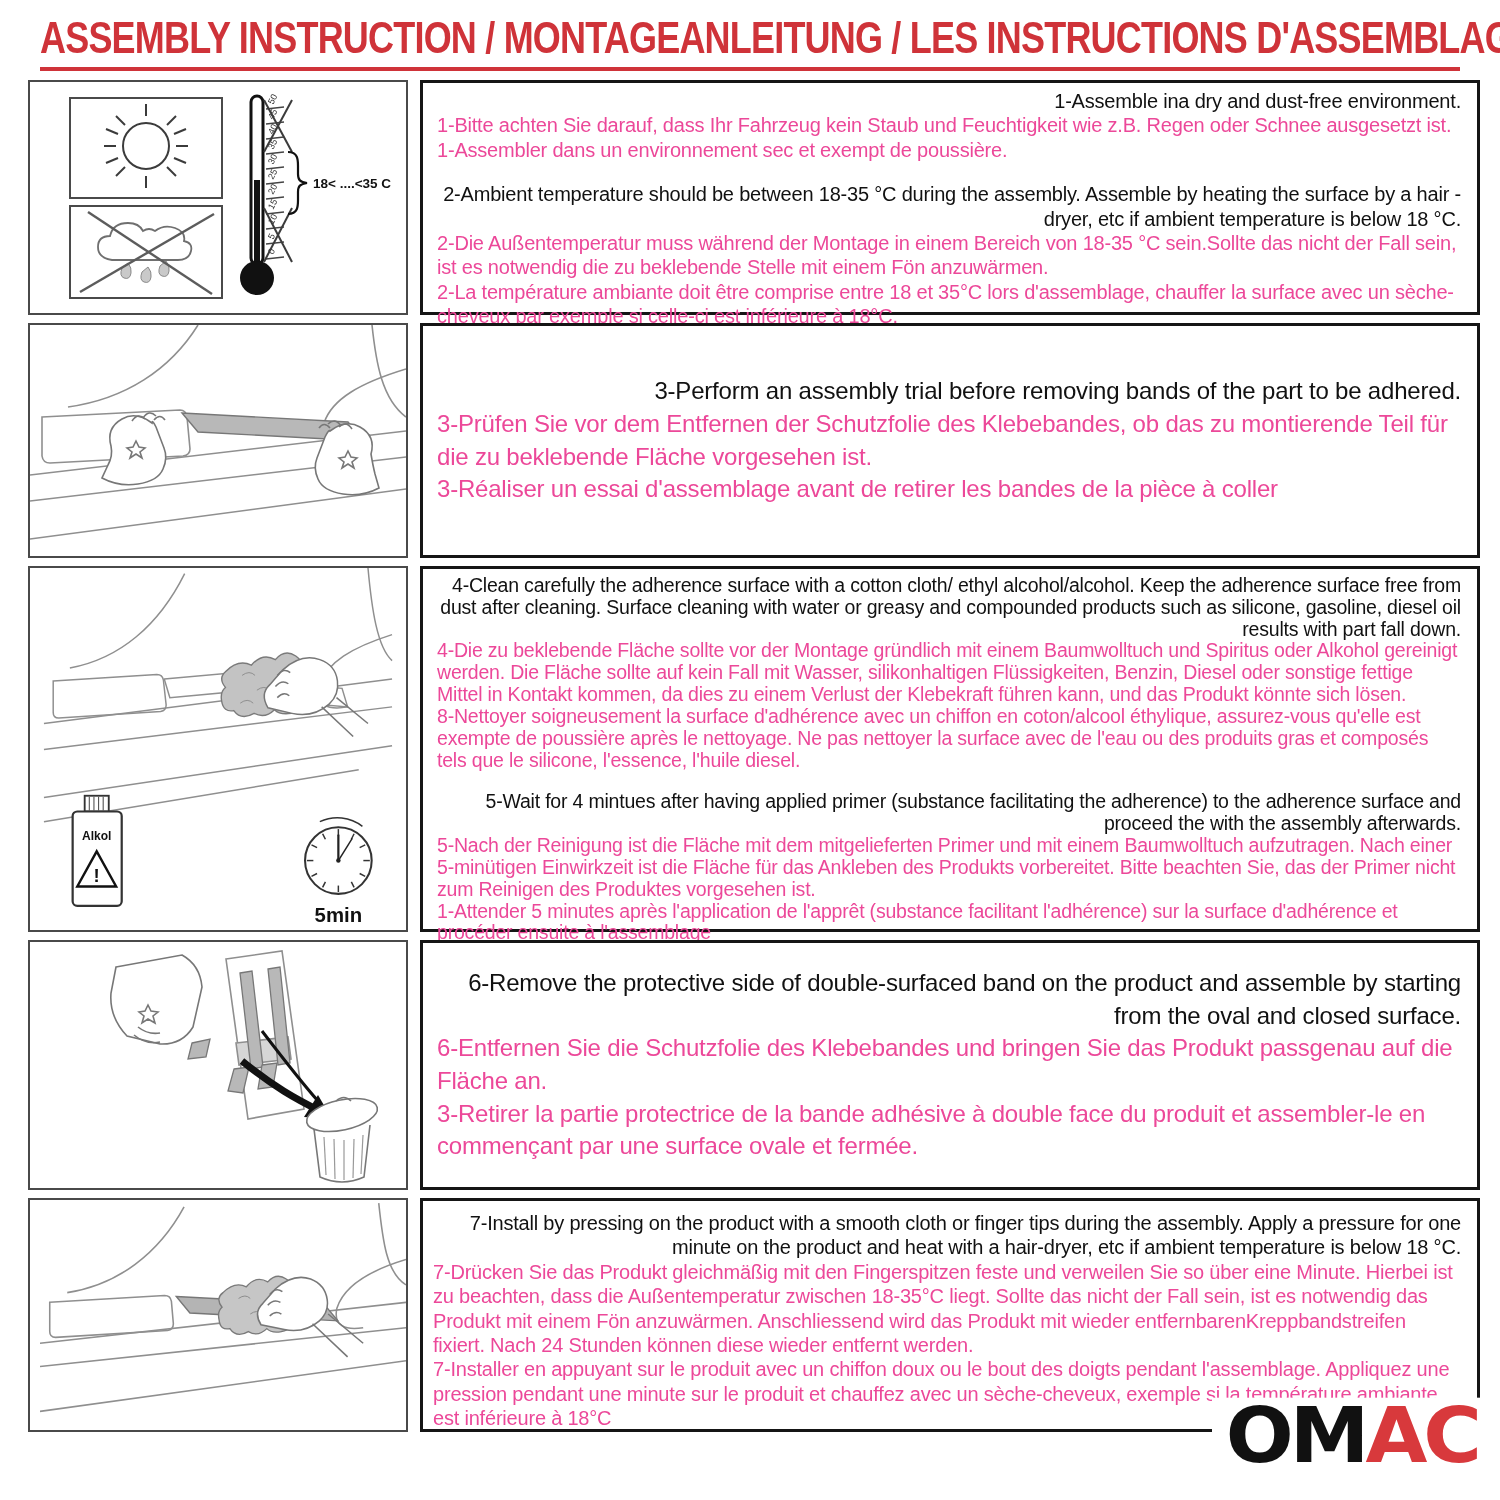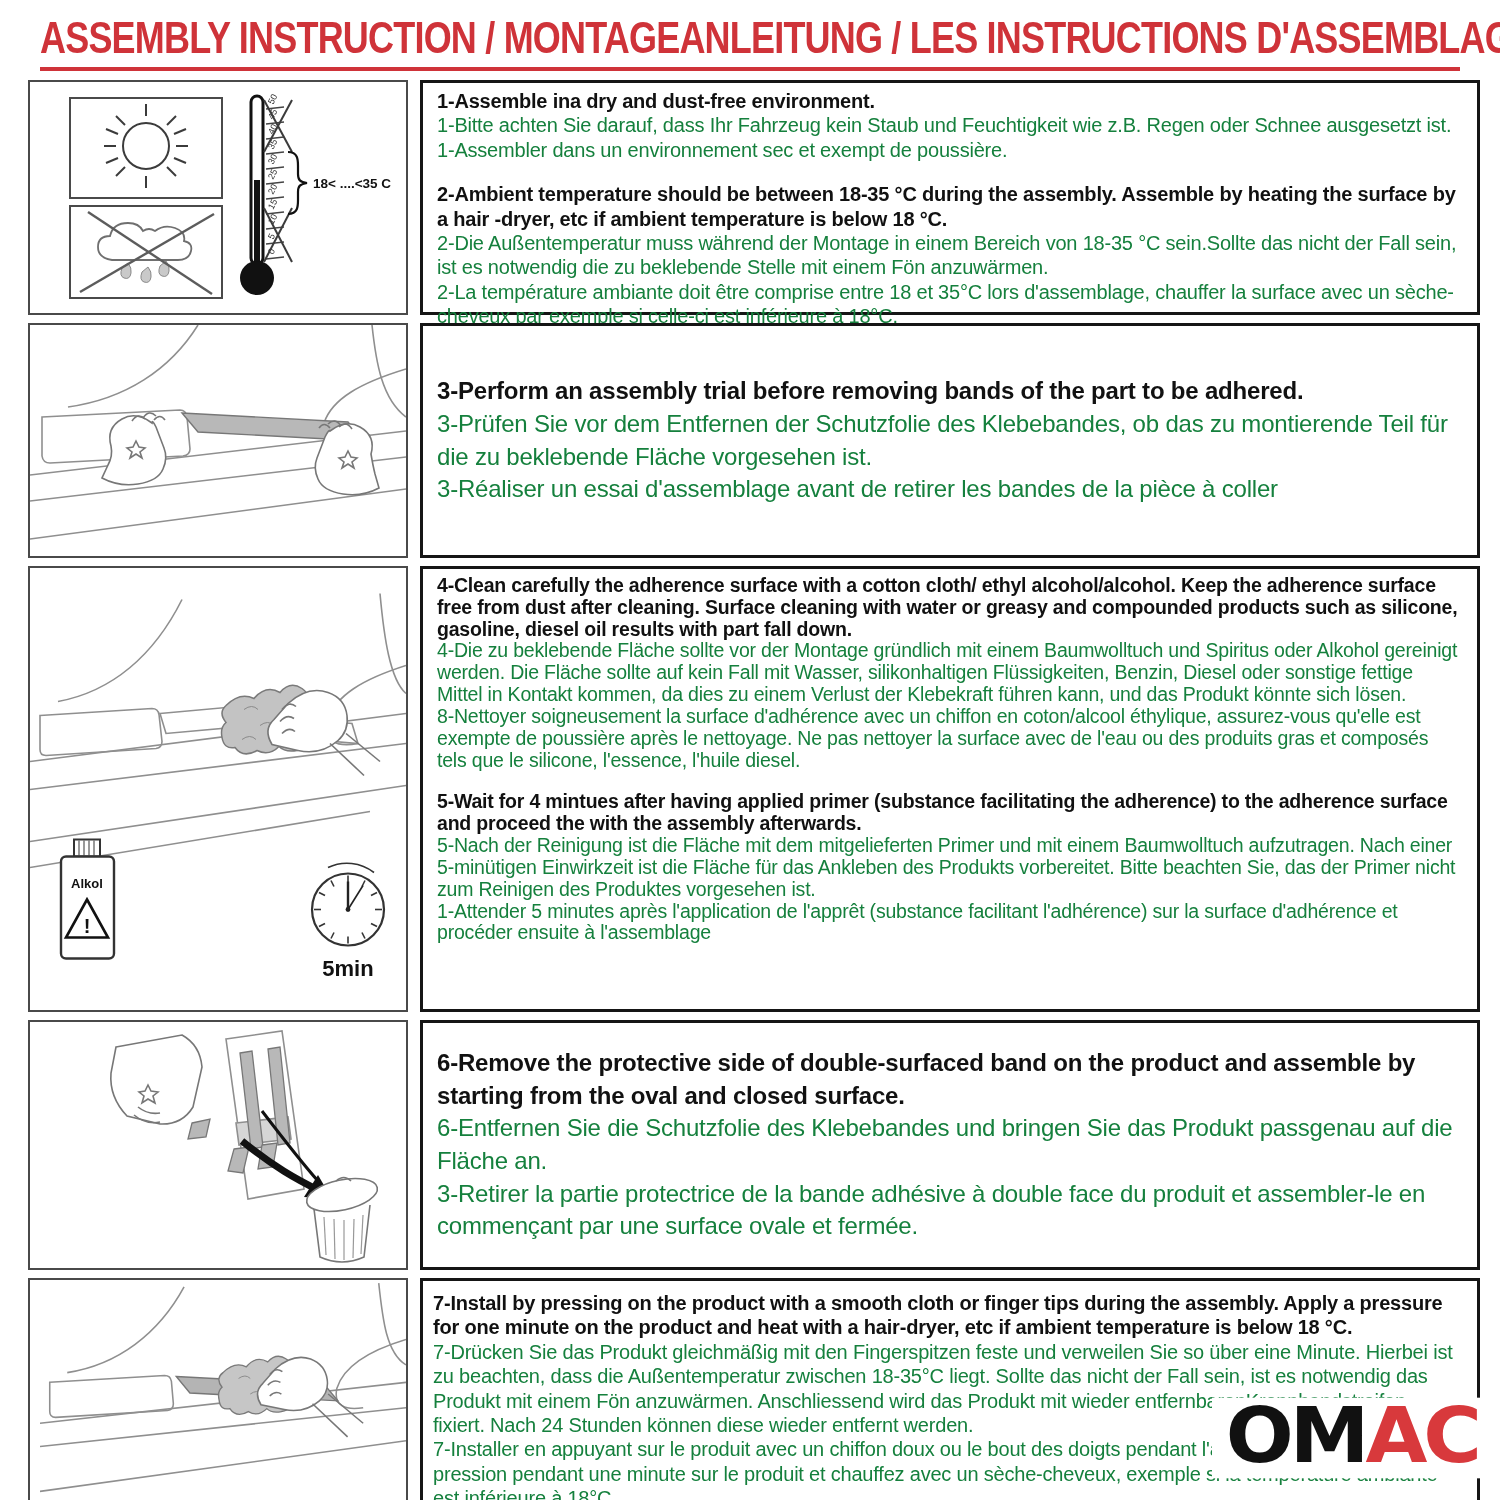--- a/index.html
+++ b/index.html
@@ -11,24 +11,24 @@
              letter-spacing:-1px;color:#cf3339;transform:scaleX(.80);transform-origin:left center;}
   .title-rule{height:4px;background:#cf3339;margin:3px 0 0 0;width:1420px;}
   
   .rows{margin:9px 20px 0 28px;width:1452px;}
   .row{display:flex;gap:12px;margin-bottom:8px;}
   .imgbox{flex:none;width:380px;border:2px solid #4a4a4a;background:#fff;box-sizing:border-box;}
   .imgbox svg{display:block;width:100%;height:100%;}
   .textbox{flex:1;border:3px solid #151515;background:#fff;box-sizing:border-box;
            display:flex;flex-direction:column;padding:6px 16px 6px 14px;}
   .textbox.centered{justify-content:center;}
-  .h235{height:235px;} .h395{height:446px;} .h240{height:250px;} .h234{height:234px;padding-left:10px;}
+  .h235{height:235px;} .h395{height:366px;} .h240{height:250px;} .h234{height:234px;padding-left:10px;}
   .step + .step{margin-top:20px;}
-  .ln{font-size:20px;line-height:1.17;letter-spacing:-.2px;color:#15803d;}
-  .ln.b{font-weight:700;color:#111;}
+  .ln{font-size:20px;line-height:1.17;letter-spacing:-.2px;color:#ec4899;}
+  .ln.b{font-weight:400;color:#111;text-align:right;}
   .big .ln{font-size:24px;line-height:1.36;}
   .tight .ln{font-size:19.5px;line-height:1.12;}
   .mid .ln{font-size:20px;line-height:1.22;}
   svg{font-family:"Liberation Sans","DejaVu Sans",sans-serif;}
   .sketch{stroke:#8f8f8f;stroke-width:1.6;fill:none;}
   
   .brand{position:absolute;top:1396px;right:20px;background:#fff;padding:2px 2px 6px 14px;
          font-weight:700;font-size:80px;letter-spacing:-4px;line-height:.95;
          font-family:"DejaVu Sans","Liberation Sans",sans-serif;transform:scaleY(.96);}
   .brand .blk{color:#111;} .brand .red{color:#d8393c;}

